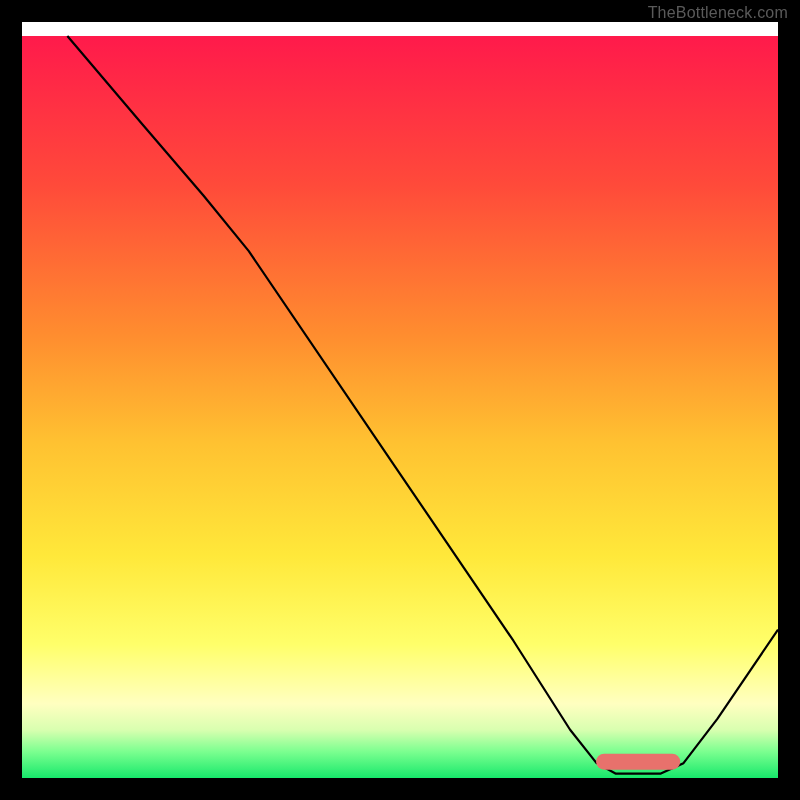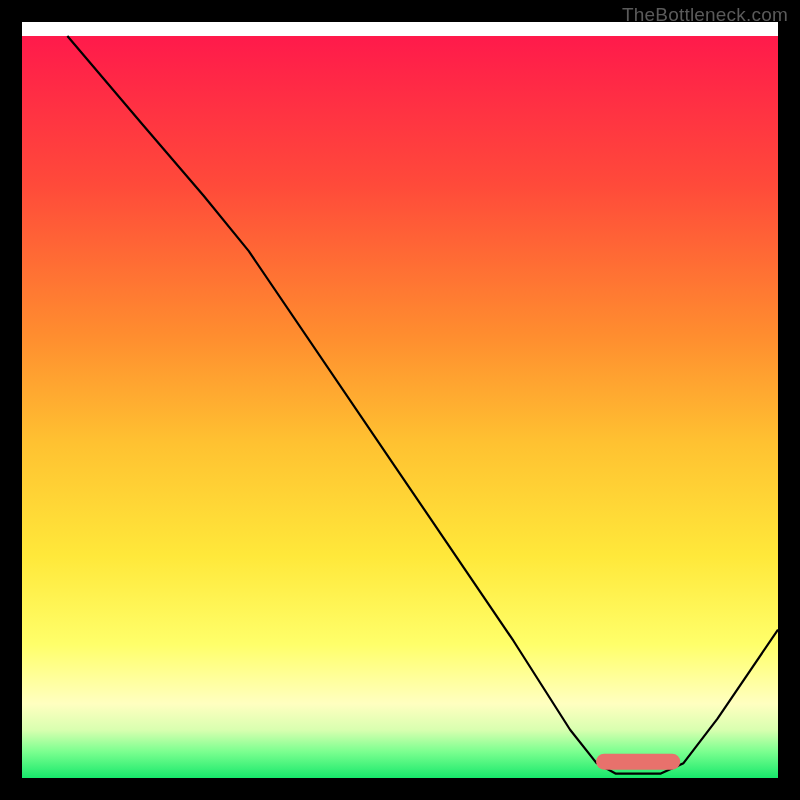--- a/index.html
+++ b/index.html
@@ -13,21 +13,21 @@
   }
   .container {
     position: relative;
     width: 800px;
     height: 800px;
   }
   .watermark {
     position: absolute;
     top: 4px;
     right: 12px;
-    font-size: 19px;
+    font-size: 16px;
     font-weight: 500;
     color: #5a5a5a;
     letter-spacing: 0.2px;
     z-index: 30;
   }
   svg.chart {
     display: block;
     position: absolute;
     top: 0;
     left: 0;

